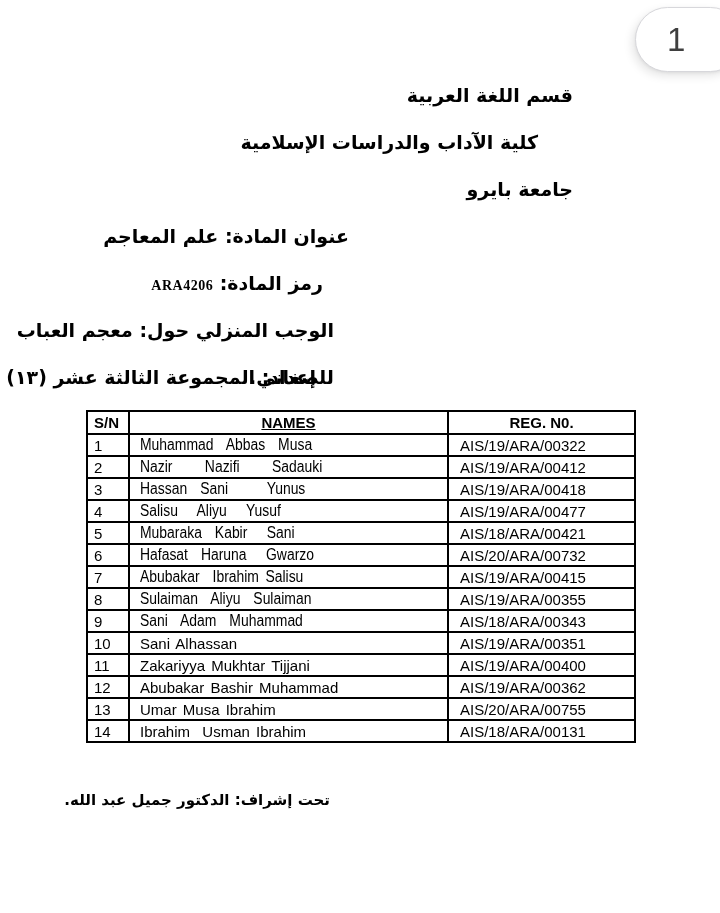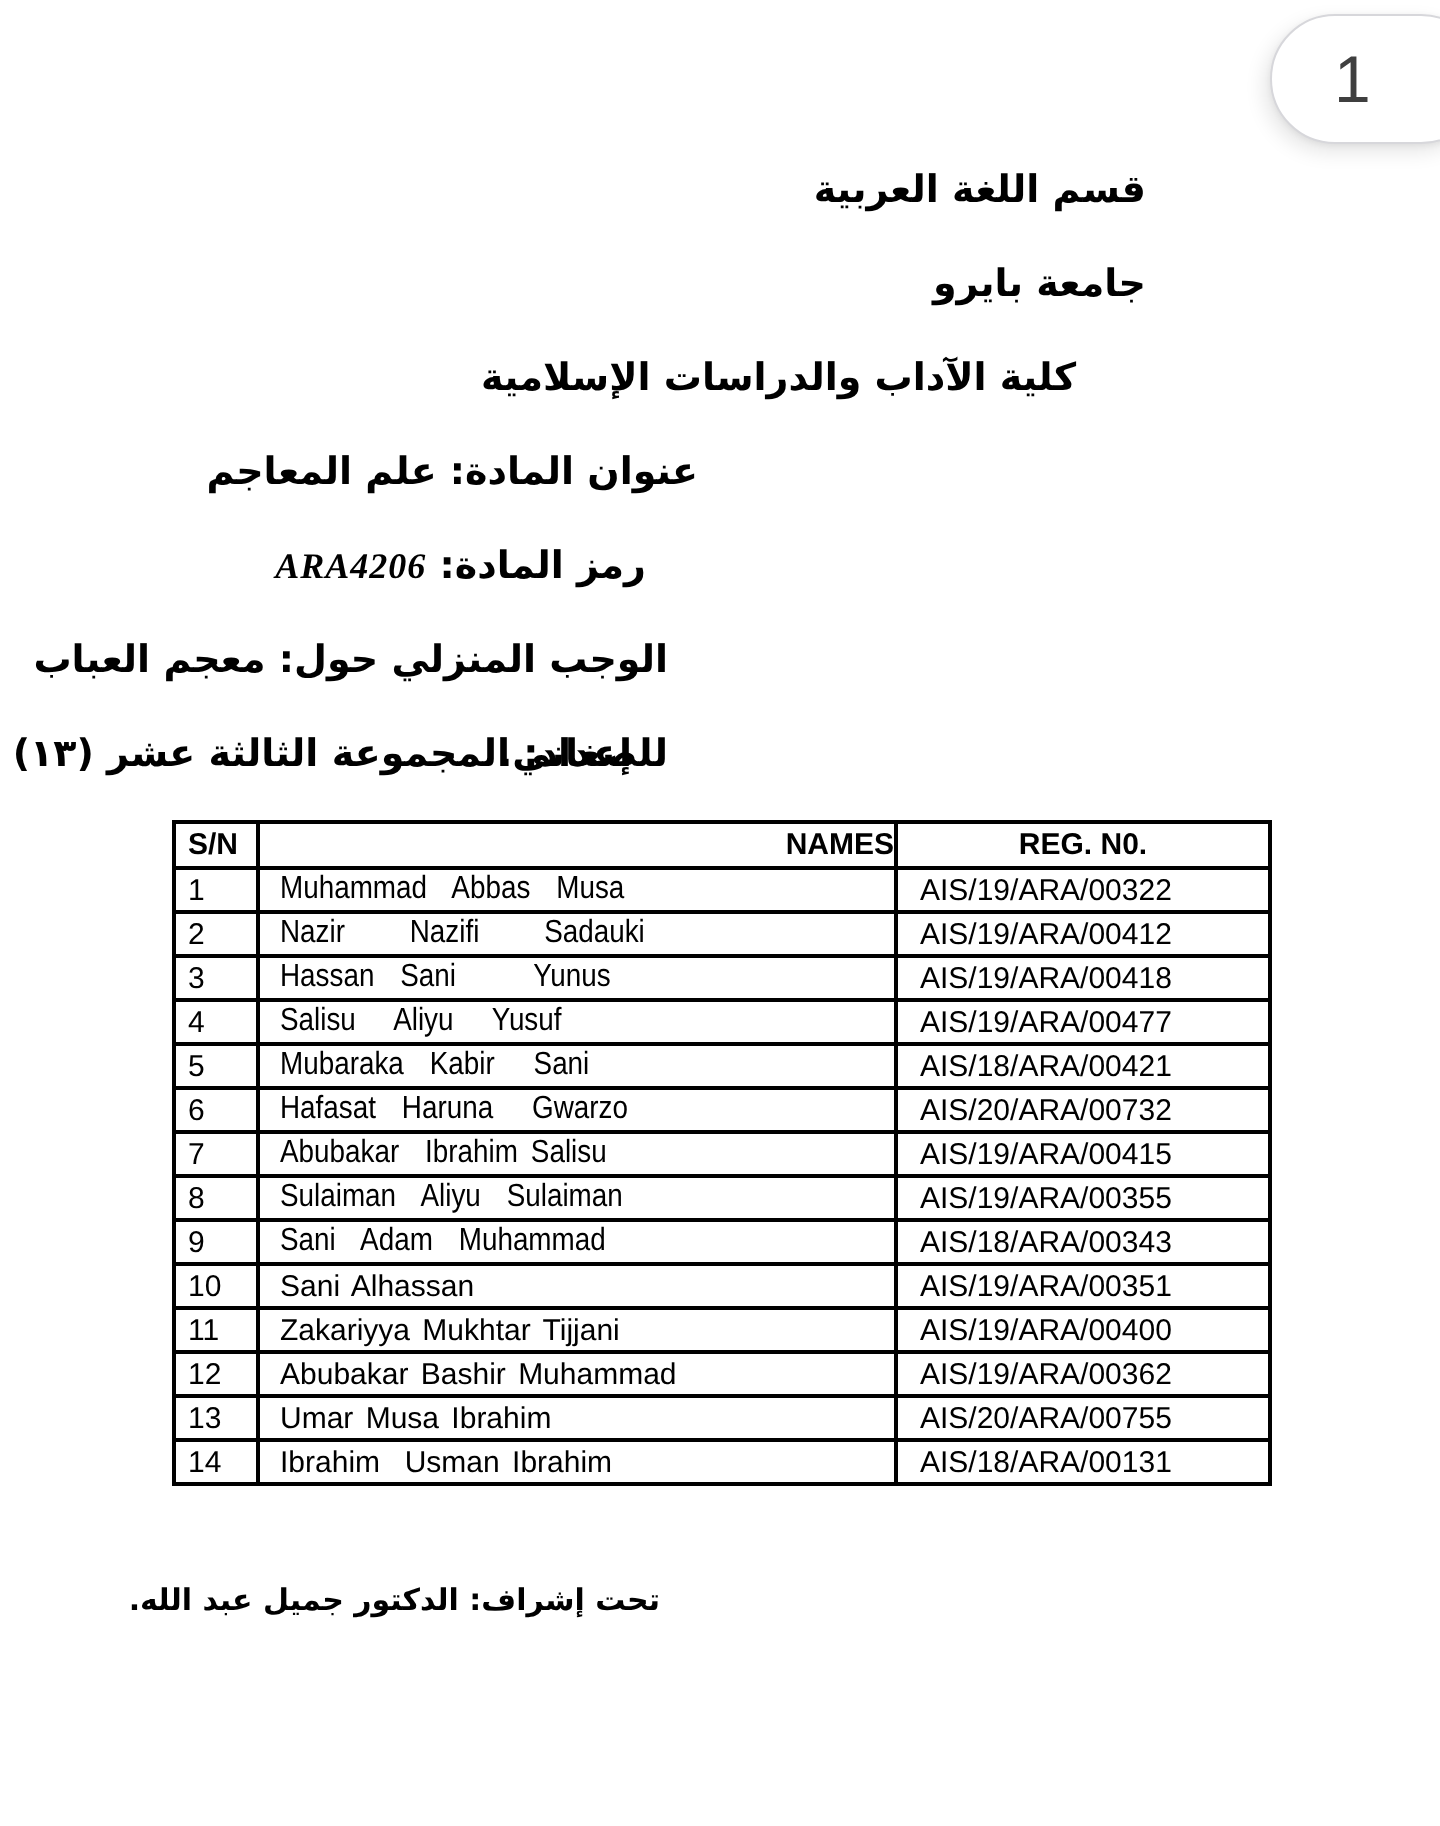--- a/index.html
+++ b/index.html
@@ -40,44 +40,43 @@
   }
   .l1{padding-right:23px;}
   .l2{padding-right:58px;}
   .l3{padding-right:23px;}
   .l4{padding-right:247px;}
   .l5{padding-right:273px;}
   .l6{padding-right:262px;}
   .l7{padding-right:280px;}
   .code-latin{
     font-family:"Liberation Serif",serif;
-    font-size:18px;font-weight:bold;
+    font-size:14px;font-weight:bold;
     letter-spacing:0.5px;
-    font-style:italic;
   }
 
   
   table.roster{
     position:absolute;top:410px;left:86px;
     border-collapse:collapse;table-layout:fixed;
     width:548px;
   }
   .roster th,.roster td{
     border:2px solid #000;
     padding:0;
     font-size:15px;
     overflow:hidden;
   }
   .roster thead th{height:21px;font-weight:bold;}
   .roster tbody td{height:20px;}
   .col-sn{width:42px;}
   .col-name{width:319px;}
   .col-reg{width:187px;}
   th.h-sn,td.c-sn{text-align:left;padding-left:6px;}
-  th.h-name{text-align:right;}
+  th.h-name{text-align:center;text-decoration:underline;}
   td.c-name{text-align:left;padding-left:10px;white-space:pre;}
   th.h-reg{text-align:center;}
   td.c-reg{text-align:left;padding-left:11px;white-space:nowrap;}
   .name-text{display:inline-block;white-space:pre;}
   
   .roster tbody tr:nth-child(-n+9) .name-text{
     font-size:16px;
     transform:scaleX(0.87);
     transform-origin:0 50%;
     word-spacing:3px;
@@ -99,22 +98,22 @@
 </style>
 </head>
 <body>
 
 <div class="page-pill">
   <span class="num">1</span>
 </div>
 
 <div class="doc-lines">
   <div class="ar-line l1" dir="rtl">قسم اللغة العربية</div>
+  <div class="ar-line l2" dir="rtl">كلية الآداب والدراسات الإسلامية</div>
   <div class="ar-line l3" dir="rtl">جامعة بايرو</div>
-  <div class="ar-line l2" dir="rtl">كلية الآداب والدراسات الإسلامية</div>
   <div class="ar-line l4" dir="rtl">عنوان المادة: علم المعاجم</div>
   <div class="ar-line l5" dir="rtl"><span>رمز المادة:</span> <span class="code-latin">ARA4206</span></div>
   <div class="ar-line l6" dir="rtl">الوجب المنزلي حول: معجم العباب للصغاني.</div>
   <div class="ar-line l7" dir="rtl">إعداد: المجموعة الثالثة عشر (١٣)</div>
 </div>
 
 <table class="roster">
   <colgroup>
       <col class="col-sn">
       <col class="col-name">

